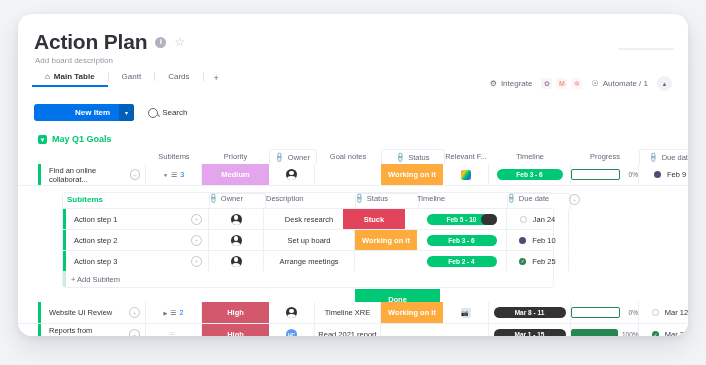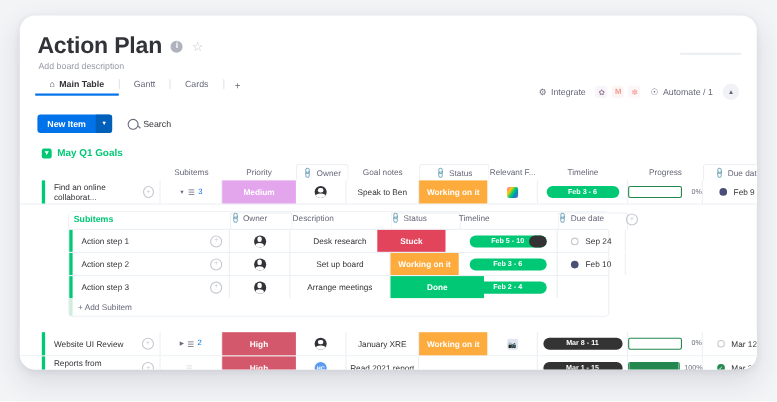--- a/index.html
+++ b/index.html
@@ -28,21 +28,21 @@
 
   .tabs{position:absolute;left:14px;top:54px;display:flex;align-items:flex-end;height:19px;}
   .tab{font-size:8px;color:#676879;padding:0 13px 4px 13px;display:flex;align-items:center;gap:4px;
     border-bottom:2px solid transparent;white-space:nowrap;}
   .tab.active{color:#323338;font-weight:600;border-bottom-color:#0073ea;}
   .tabdiv{width:1px;height:9px;background:#e1e3eb;margin-bottom:6px;}
   .tab-plus{font-size:9px;color:#676879;padding:0 10px 4px 10px;}
 
   .toolbar{position:absolute;left:16px;top:90px;display:flex;align-items:center;gap:14px;}
   .newitem{display:flex;align-items:center;height:17px;background:#0073ea;color:#fff;border-radius:3px;
-    font-size:8px;font-weight:600;overflow:hidden;}
+    font-size:8px;font-weight:600;overflow:hidden;padding-left:32px;}
   .newitem .lbl{padding:0 9px;}
   .newitem .caret{width:15px;height:17px;display:flex;align-items:center;justify-content:center;
     background:#0060b9;font-size:6px;}
   .searchbtn{display:flex;align-items:center;gap:4px;font-size:8px;color:#323338;}
   .mag{width:8px;height:8px;border:1.2px solid #676879;border-radius:50%;position:relative;display:inline-block;}
   .mag:after{content:"";position:absolute;width:3px;height:1.2px;background:#676879;
     right:-2.5px;bottom:0px;transform:rotate(45deg);}
 
   .right-tools{position:absolute;right:16px;top:62px;display:flex;align-items:center;gap:9px;}
   .rt-item{display:flex;align-items:center;gap:4px;font-size:8px;color:#676879;}
@@ -225,21 +225,20 @@
           <span class="subcount">
             <span class="tri">▼</span>
             <span class="glyph">☰</span>
             <span>3</span>
           </span>
         </div>
         <div class="cell colored" style="left:184px;width:67px;background:#e3a5ec;">Medium</div>
         <div class="cell" style="left:251px;width:46px;">
           <span class="avatar"></span>
         </div>
-        <div class="cell" style="left:297px;width:66px;">Speak to Ben</div>
         <div class="cell colored" style="left:363px;width:62px;background:#fdab3d;">Working on it</div>
         <div class="cell" style="left:425px;width:46px;">
           <span class="filethumb"></span>
         </div>
         <div class="cell" style="left:471px;width:82px;">
           <span class="pill" style="width:66px;background:#00c875;">
             <span>Feb 3 - 6</span>
           </span>
         </div>
         <div class="cell" style="left:553px;width:68px;gap:4px;">
@@ -288,21 +287,21 @@
           </div>
           <div class="cell" style="left:201px;width:91px;height:20px;">Desk research</div>
           <div class="cell colored" style="left:280px;width:62px;height:20px;background:#e2445c;">Stuck</div>
           <div class="cell" style="left:354px;width:90px;height:20px;">
             <span class="pill tip" style="width:70px;background:#00c875;">
               <span>Feb 5 - 10</span>
             </span>
           </div>
           <div class="cell" style="left:444px;width:62px;height:20px;gap:6px;">
             <span class="dot empty"></span>
-            <span>Sep 24</span>
+            <span>Jan 24</span>
           </div>
           <div class="cell" style="left:506px;width:30px;height:20px;border-right:none;"></div>
         </div>
 
         <div class="subrow">
           <div class="mk"></div>
           <div class="cell name" style="left:3px;width:143px;height:20px;">
             <span>Action step 2</span>
             <span class="plusbubble" style="margin-left:auto;margin-right:6px;">+</span>
           </div>
@@ -326,25 +325,29 @@
         <div class="subrow">
           <div class="mk"></div>
           <div class="cell name" style="left:3px;width:143px;height:20px;">
             <span>Action step 3</span>
             <span class="plusbubble" style="margin-left:auto;margin-right:6px;">+</span>
           </div>
           <div class="cell" style="left:146px;width:55px;height:20px;">
             <span class="avatar"></span>
           </div>
           <div class="cell" style="left:201px;width:91px;height:20px;">Arrange meetings</div>
-          <div class="cell colored" style="left:292px;width:85px;height:20px;background:#00c875;">Done</div>
+          <div class="cell colored" style="left:292px;width:85px;height:20px;background:#00c875;margin-top:38px;">Done</div>
           <div class="cell" style="left:354px;width:90px;height:20px;">
             <span class="pill" style="width:70px;background:#00c875;">
               <span>Feb 2 - 4</span>
             </span>
+          </div>
+          <div class="cell" style="left:444px;width:62px;height:20px;gap:6px;">
+            <span class="dot done">✓</span>
+            <span>Feb 25</span>
           </div>
           <div class="cell" style="left:506px;width:30px;height:20px;border-right:none;"></div>
         </div>
 
         <div class="addrow">
           <div class="mk"></div>
           <span>+ Add Subitem</span>
         </div>
       </div>
 
@@ -360,21 +363,21 @@
           <span class="subcount">
             <span class="tri">▶</span>
             <span class="glyph">☰</span>
             <span>2</span>
           </span>
         </div>
         <div class="cell colored" style="left:184px;width:67px;background:#d4586b;">High</div>
         <div class="cell" style="left:251px;width:46px;">
           <span class="avatar"></span>
         </div>
-        <div class="cell" style="left:297px;width:66px;">January XRE</div>
+        <div class="cell" style="left:297px;width:66px;">Timeline XRE</div>
         <div class="cell colored" style="left:363px;width:62px;background:#fdab3d;">Working on it</div>
         <div class="cell" style="left:425px;width:46px;">
           <span class="camthumb">📷</span>
         </div>
         <div class="cell" style="left:471px;width:82px;">
           <span class="pill dark" style="width:72px;">
             <span>Mar 8 - 11</span>
           </span>
         </div>
         <div class="cell" style="left:553px;width:68px;gap:4px;">

